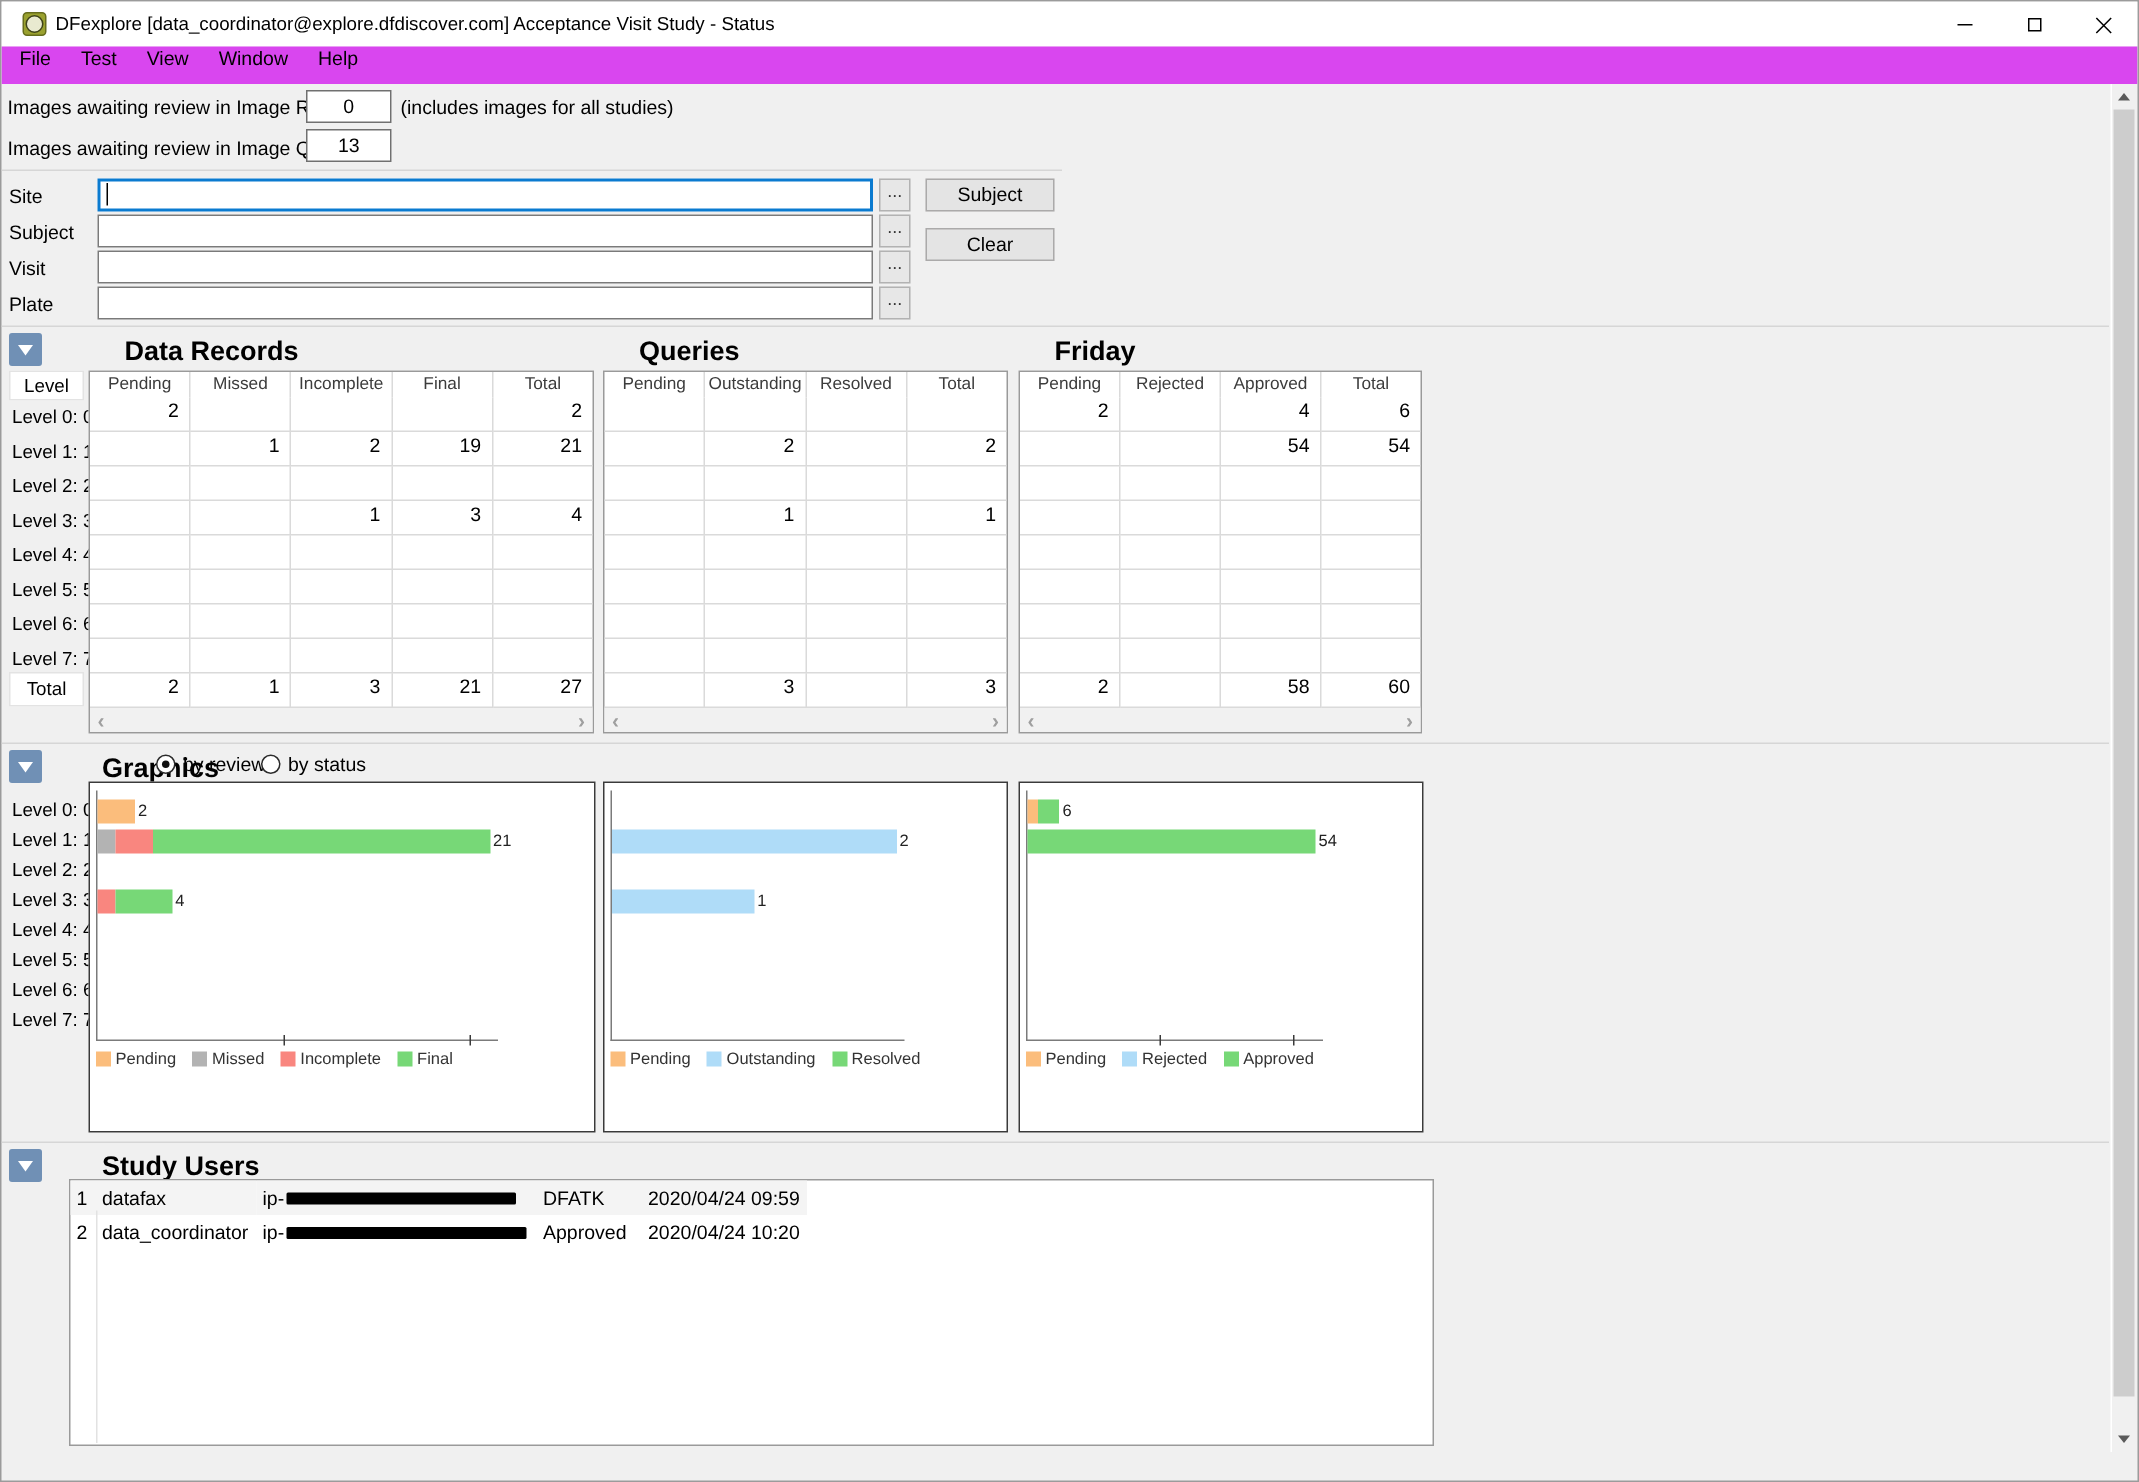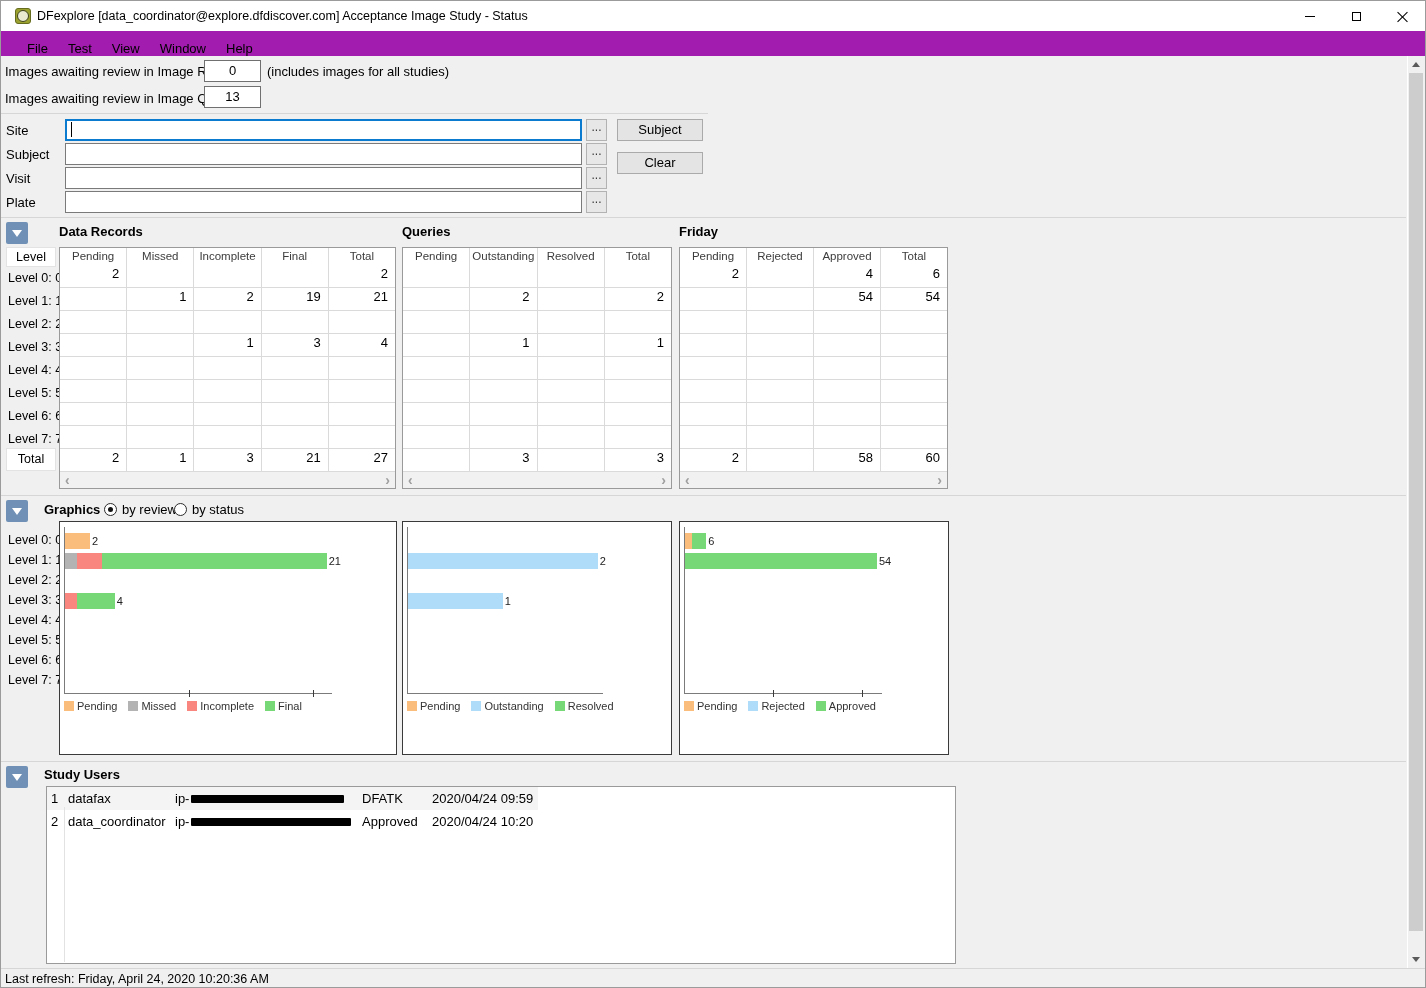--- a/index.html
+++ b/index.html
@@ -20,42 +20,42 @@
   .wctrl { position:absolute; right:0; top:0; height:30px; display:flex; }
   .wbtn { width:46px; height:30px; display:flex; align-items:center; justify-content:center; }
   .glyph-min  { width:10px; height:1px; background:#000; }
   .glyph-max  { width:9px; height:9px; border:1px solid #000; }
   .glyph-close{ position:relative; width:11px; height:11px; }
   .glyph-close::before, .glyph-close::after { content:""; position:absolute; left:5px; top:-1px; width:1px; height:14px; background:#000; }
   .glyph-close::before { transform:rotate(45deg); }
   .glyph-close::after  { transform:rotate(-45deg); }
 
   
-  .menubar { position:absolute; left:0; top:30px; right:0; height:25px; background:#a21caf;
-             display:flex; align-items:flex-end; padding-left:16px; }
+  .menubar { position:absolute; left:0; top:30px; right:0; height:25px; background:#d946ef;
+             display:flex; align-items:flex-start; padding-left:2px; }
   .menu-item { padding:0 10px; font-size:13px; }
 
   .lbl { position:absolute; font-size:13px; line-height:15px; white-space:nowrap; }
   .valbox { position:absolute; width:57px; height:22px; background:#fff; border:1px solid #707070;
             text-align:center; line-height:20px; font-size:13px; }
   .txt { position:absolute; width:517px; height:22px; background:#fff; border:1px solid #7a7a7a;
          font-size:13px; padding:0 4px; font-family:"Liberation Sans",sans-serif; }
   .txt.focused { border:2px solid #0b7bd0; }
   .caret { position:absolute; width:1px; height:15px; background:#000; }
   .browse { position:absolute; width:21px; height:22px; background:#e7e7e7; border:1px solid #b2b2b2;
             text-align:center; line-height:14px; font-size:12px; color:#333; }
   .btn { position:absolute; width:86px; height:22px; background:#e4e4e4; border:1px solid #abaaaa;
          text-align:center; line-height:20px; font-size:13px; }
   .divider { position:absolute; height:1px; background:#d6d6d6; }
 
   .collapse { position:absolute; left:5px; width:22px; height:22px; background:#7090b5; border-radius:2px;
               display:flex; align-items:center; justify-content:center; }
   .collapse i { width:0; height:0; border-left:5px solid transparent; border-right:5px solid transparent;
                 border-top:7px solid #fff; }
-  .sec-title { position:absolute; font-size:13px; font-weight:bold; white-space:nowrap; }
+  .sec-title { position:absolute; font-size:18px; font-weight:bold; white-space:nowrap;margin-left:24px; }
 
   .side-box { position:absolute; left:5px; width:50px; background:#fff; border:1px solid #e3e3e3;
               text-align:center; font-size:12.5px; }
   .side-lbl { position:absolute; left:7px; font-size:12.5px; line-height:16px; white-space:nowrap; }
 
   
   .tbl { position:absolute; top:246px; background:#fff; border:1px solid #9a9a9a; }
   .thead { display:flex; height:17px; }
   .thead span { flex:1; border-right:1px solid #dadada; font-size:11.5px; color:#3c3c3c;
                 text-align:center; line-height:16px; overflow:hidden; }
@@ -110,21 +110,21 @@
   .sb-down i { width:0; height:0; border-left:4px solid transparent; border-right:4px solid transparent; border-top:5px solid #5a5a5a; }
   .sb-thumb { position:absolute; left:1px; width:14px; top:17px; height:858px; background:#cdcdcd; }
 </style>
 </head>
 <body>
 
 <div id="win">
 
   <div class="titlebar">
     <span class="appicon"></span>
-    <span class="wtitle">DFexplore [data_coordinator@explore.dfdiscover.com] Acceptance Image Study - Status</span>
+    <span class="wtitle">DFexplore [data_coordinator@explore.dfdiscover.com] Acceptance Visit Study - Status</span>
     <div class="wctrl">
       <div class="wbtn">
           <i class="glyph-min"></i>
         </div>
       <div class="wbtn">
           <i class="glyph-max"></i>
         </div>
       <div class="wbtn">
           <i class="glyph-close"></i>
         </div>
@@ -544,23 +544,20 @@
           <span class="w-user">data_coordinator</span>
           <span class="w-host">ip-<i class="redact" style="width: 160px; margin-left: 2px;"></i></span>
           <span class="w-tool">Approved</span>
           <span class="w-since">2020/04/24 10:20</span>
           <span class="w-fill"></span>
         </div>
       </div>
     <div class="su-vline"></div>
   </div>
 
-  <div class="statusbar">
-    <span>Last refresh: Friday, April 24, 2020 10:20:36 AM</span>
-  </div>
 
   <div class="vscroll">
     <div class="sb-arrow sb-up">
         <i></i>
       </div>
     <div class="sb-thumb"></div>
     <div class="sb-arrow sb-down">
         <i></i>
       </div>
   </div>

